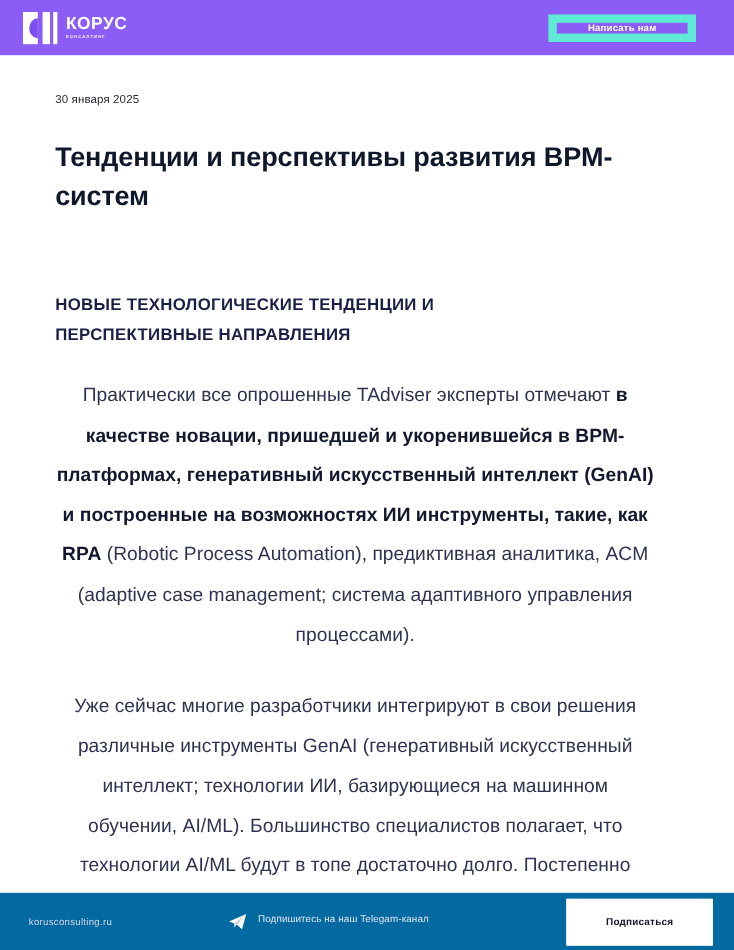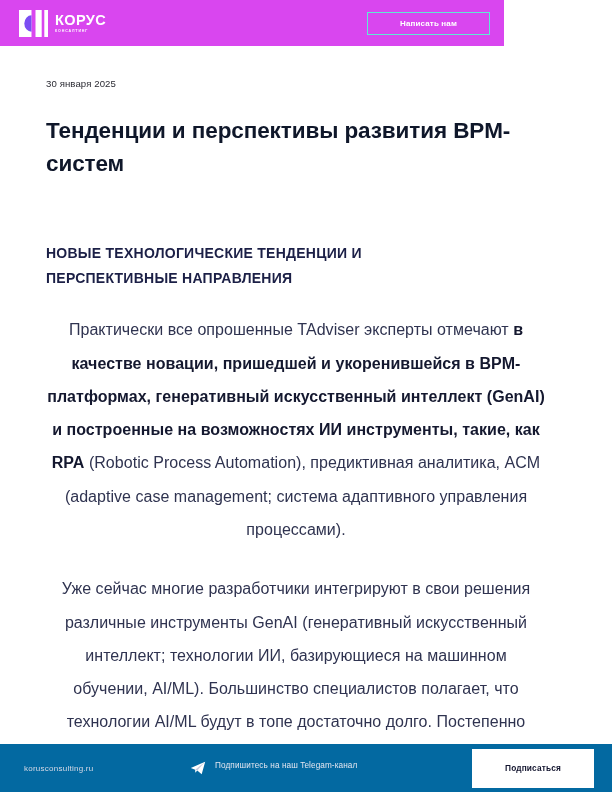--- a/index.html
+++ b/index.html
@@ -13,27 +13,27 @@
     font-family: "Liberation Sans", sans-serif;
     background: #ffffff;
     position: relative;
     overflow: hidden;
   }
 
   
   .header {
     position: absolute;
     top: 0; left: 0;
-    width: 504px;
+    width: 612px;
     height: 46px;
-    background: #d946ef;
+    background: #8b5cf6;
     display: flex;
     align-items: center;
     justify-content: space-between;
-    padding: 0 14px 0 19px;
+    padding: 0 32px 0 19px;
   }
 
   .brand {
     display: flex;
     align-items: center;
     gap: 7px;
   }
 
   .brand-mark {
     width: 29px;
@@ -63,21 +63,21 @@
     font-weight: bold;
     letter-spacing: 0.85px;
     line-height: 1;
     margin-top: 2.6px;
     opacity: 0.96;
   }
 
   .btn-outline {
     width: 123px;
     height: 23px;
-    border: 1px solid #5eead4;
+    border: 7px solid #5eead4;
     background: transparent;
     color: #ffffff;
     font-family: "Liberation Sans", sans-serif;
     font-size: 8px;
     font-weight: bold;
     letter-spacing: 0.15px;
     display: flex;
     align-items: center;
     justify-content: center;
     cursor: pointer;

